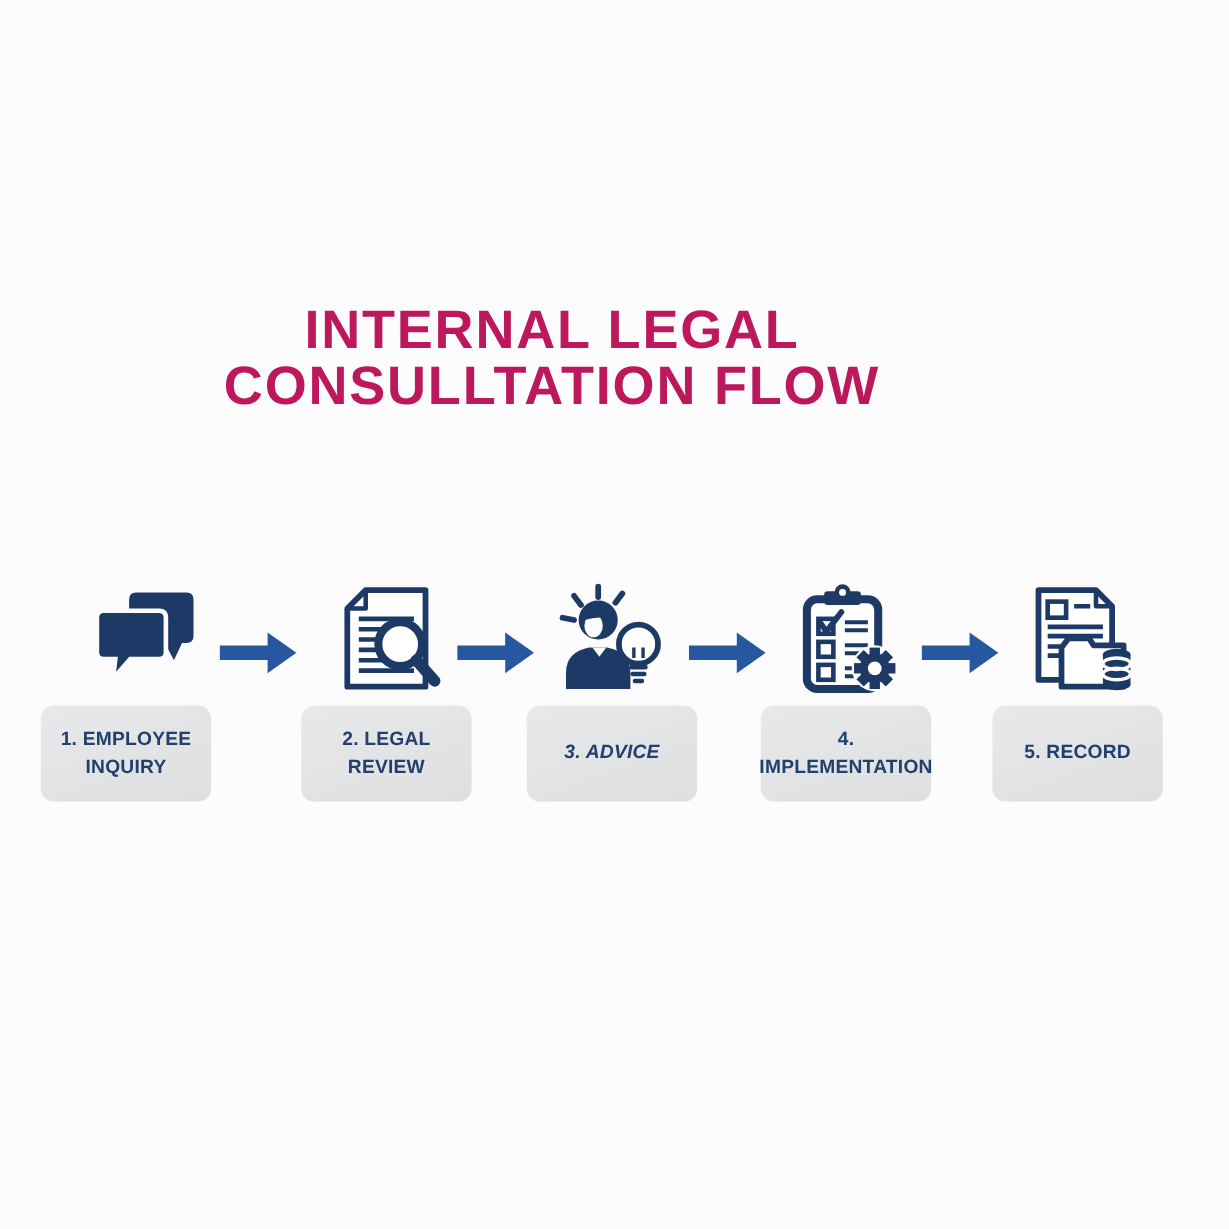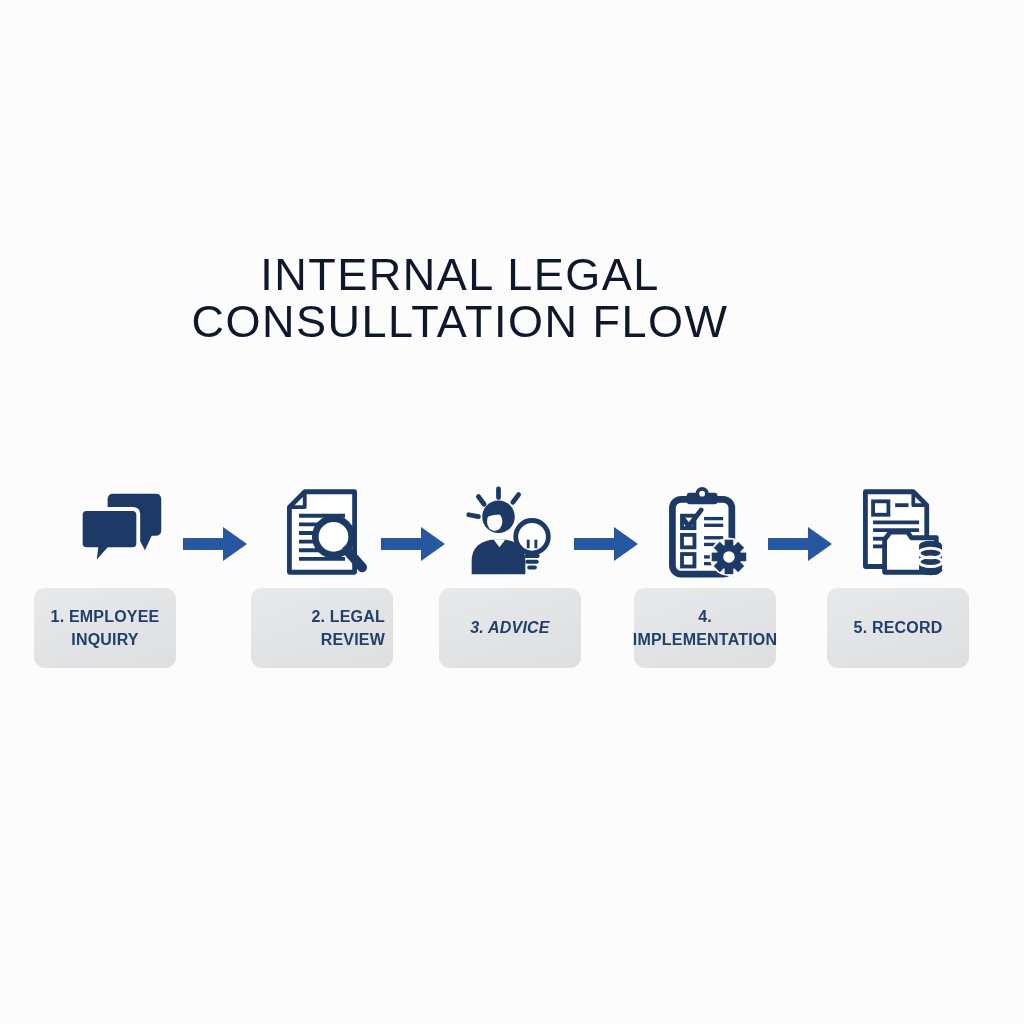--- a/index.html
+++ b/index.html
@@ -14,22 +14,22 @@
     height: 1024px;
     background: #fcfcfd;
     overflow: hidden;
   }
   .title {
     position: absolute;
     top: 252px;
     left: 0;
     width: 920px;
     text-align: center;
-    color: #0f172a;
-    font-weight: 400;
+    color: #be185d;
+    font-weight: 700;
     font-size: 45px;
     line-height: 1.04;
     letter-spacing: 1.5px;
     margin: 0;
   }
   .title span { display: block; }
   .icon-slot {
     position: absolute;
     top: 486px;
     width: 92px;
@@ -67,21 +67,21 @@
     letter-spacing: 0.2px;
     line-height: 1.45;
   }
   
   .s1 .icon-slot { left: 75px; }
   .s2 .icon-slot { left: 276px; }
   .s3 .icon-slot { left: 464px; }
   .s4 .icon-slot { left: 659px; }
   .s5 .icon-slot { left: 852px; }
   .s1 .label-box { left: 34px; }
-  .s2 .label-box { left: 251px; text-align: right; }
+  .s2 .label-box { left: 251px; }
   .s3 .label-box { left: 439px; font-style: italic; }
   .s4 .label-box { left: 634px; }
   .s5 .label-box { left: 827px; text-align: right; }
   .a1 { left: 183px; }
   .a2 { left: 381px; }
   .a3 { left: 574px; }
   .a4 { left: 768px; }
 </style>
 </head>
 <body>

